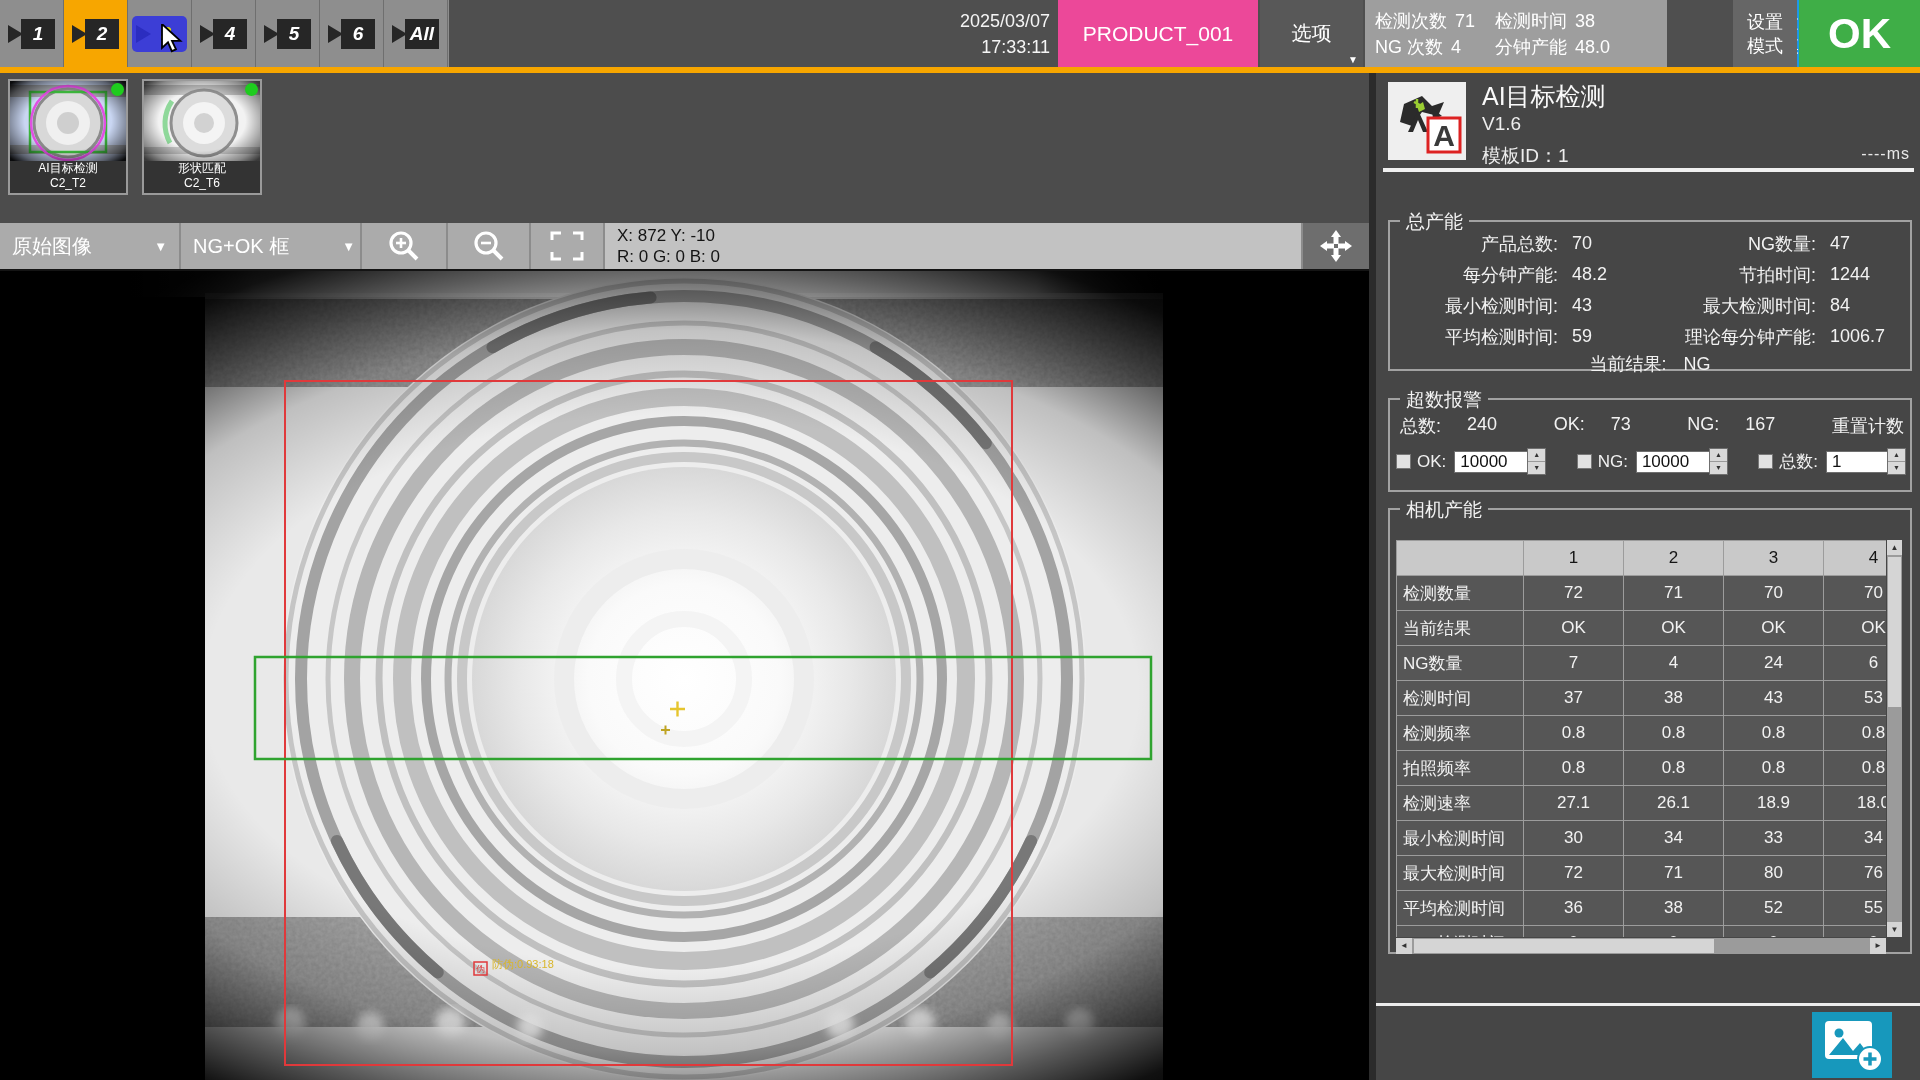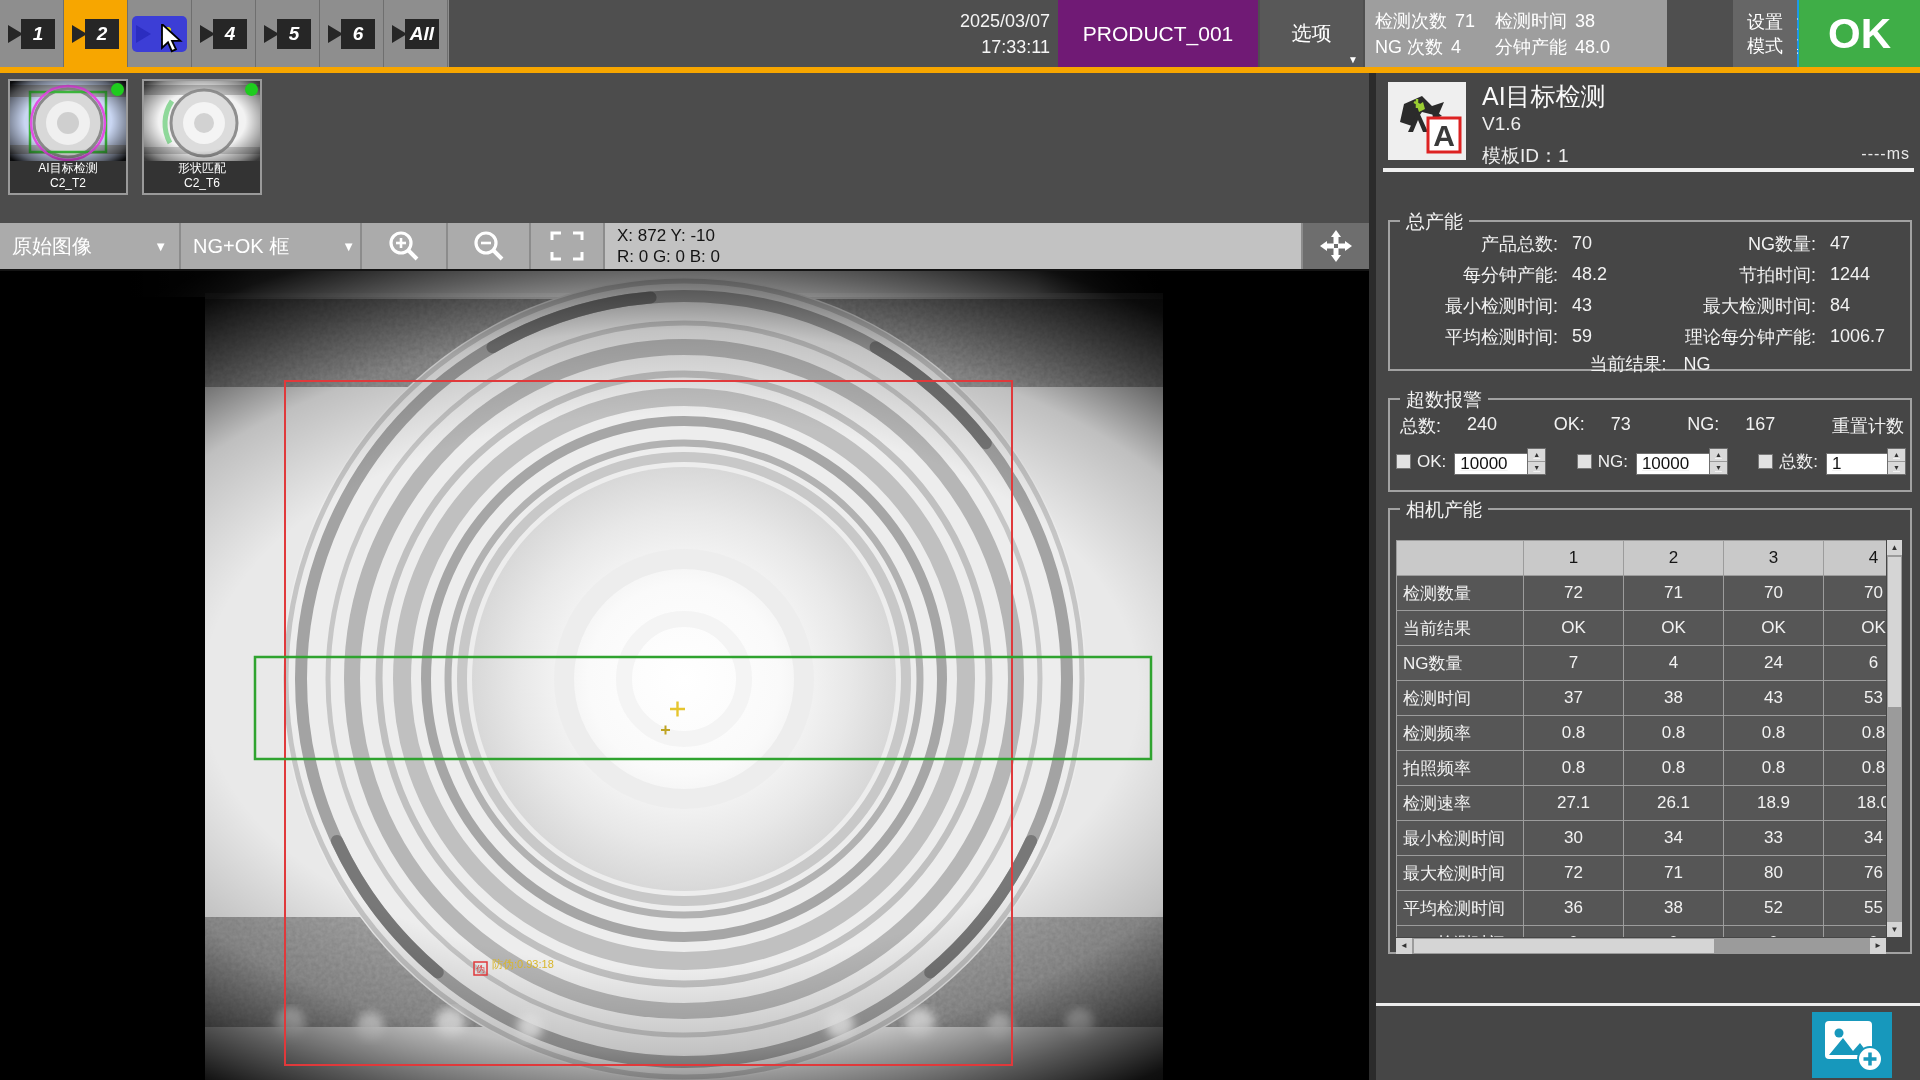--- a/index.html
+++ b/index.html
@@ -14,21 +14,21 @@
   .tab.active{background:#F7A600;}
   .cam-icon{display:flex;align-items:center;padding:3px 4px;border-radius:5px;}
   .cam-icon .tri{width:0;height:0;border:9px solid transparent;border-left:15px solid #262626;border-right:0;}
   .cam-icon .nbox{min-width:28px;height:30px;background:#262626;color:#FFF;font-size:19px;font-weight:bold;
     display:flex;align-items:center;justify-content:center;padding:0 3px;margin-left:-2px;}
   .tab.hover .cam-icon{background:#3C3ED6;}
   .tab.hover .tri{border-left-color:#2B2DC0;}
   .tab.hover .nbox{background:transparent;color:#E8E800;}
   #cursor{position:absolute;left:160px;top:24px;z-index:60;}
   #dtblock{position:absolute;left:850px;top:8px;width:200px;text-align:right;font-size:18px;line-height:26px;color:#F5F5F5;}
-  #productbtn{position:absolute;left:1058px;top:0;width:200px;height:67px;background:#701a75;display:flex;align-items:center;justify-content:center;font-size:21px;color:#FFF;}
+  #productbtn{position:absolute;left:1058px;top:0;width:200px;height:67px;background:#ec4899;display:flex;align-items:center;justify-content:center;font-size:21px;color:#FFF;}
   #optionsbtn{position:absolute;left:1260px;top:0;width:103px;height:67px;background:#585858;display:flex;align-items:center;justify-content:center;font-size:20px;color:#FFF;}
   #optionsbtn .caret{position:absolute;right:5px;bottom:2px;font-size:10px;color:#FFF;}
   #topstats{position:absolute;left:1365px;top:0;width:302px;height:67px;background:#9E9E9E;display:flex;padding:8px 10px;box-sizing:border-box;gap:20px;}
   #topstats .col{display:flex;flex-direction:column;justify-content:center;gap:2px;font-size:18px;color:#FFF;}
   #topstats .val{margin-left:8px;}
   .modebtn{position:absolute;top:0;width:64px;height:67px;display:flex;flex-direction:column;align-items:center;justify-content:center;font-size:18px;line-height:24px;color:#FFF;cursor:default;}
   #runmode{left:1742px;background:#1F97E8;padding-left:25px;}
   #setmode{left:1733px;background:#666666;}
   #okbox{position:absolute;left:1799px;top:0;width:121px;height:67px;background:#3FAE47;display:flex;align-items:center;justify-content:center;font-size:42px;font-weight:bold;color:#FFF;}
   #orangeline{position:absolute;left:0;top:67px;width:1920px;height:6px;background:#F7A600;}
@@ -74,21 +74,21 @@
   #tpcur{position:absolute;left:1388px;top:352px;width:524px;text-align:center;font-size:18px;}
   #tpcur .tv{margin-left:12px;}
 
   #grp-alarm{top:398px;height:94px;}
   #alarmrow1{position:absolute;left:1400px;top:414px;width:504px;display:flex;justify-content:space-between;font-size:18px;}
   .cnt{display:flex;} .cnt .l{margin-right:26px;}
   #alarmrow2{position:absolute;left:1396px;top:448px;width:510px;display:flex;justify-content:space-between;align-items:center;}
   .limit{display:flex;align-items:center;}
   .cb{width:13px;height:13px;background:#E2E2E2;border:1px solid #777;margin-right:6px;}
   .limit .ll{font-size:17px;margin-right:8px;}
-  .spin{display:flex;align-items:flex-end;height:27px;text-decoration:underline;}
+  .spin{display:flex;align-items:center;height:27px;}
   .spin input{width:62px;border:1px solid #6F6F6F;border-right:none;font-size:17px;padding:0 5px;font-family:"Liberation Sans",sans-serif;background:#FFF;color:#111;}
   .spin.small input{width:50px;}
   .spbtn{width:17px;background:#D9D9D9;border:1px solid #6F6F6F;display:flex;flex-direction:column;}
   .spbtn i{flex:1;font-style:normal;font-size:7px;line-height:12px;color:#333;text-align:center;}
   .spbtn i:first-child{border-bottom:1px solid #9A9A9A;}
 
   #grp-cam{top:508px;height:446px;}
   #camtblwrap{position:absolute;left:1396px;top:540px;width:490px;height:397px;overflow:hidden;}
   #cam-table{border-collapse:collapse;table-layout:fixed;width:527px;}
   #cam-table th,#cam-table td{border:1px solid #9C9C9C;height:32px;font-size:17px;font-weight:normal;overflow:hidden;}

